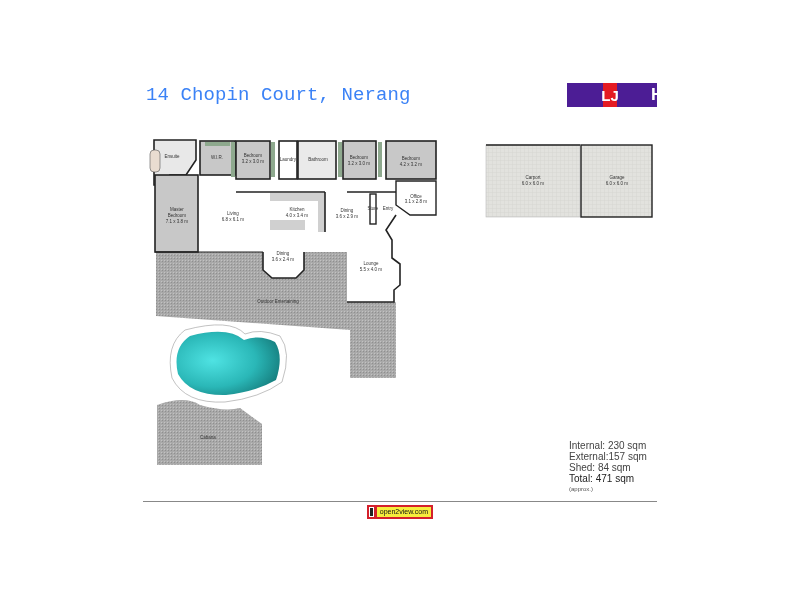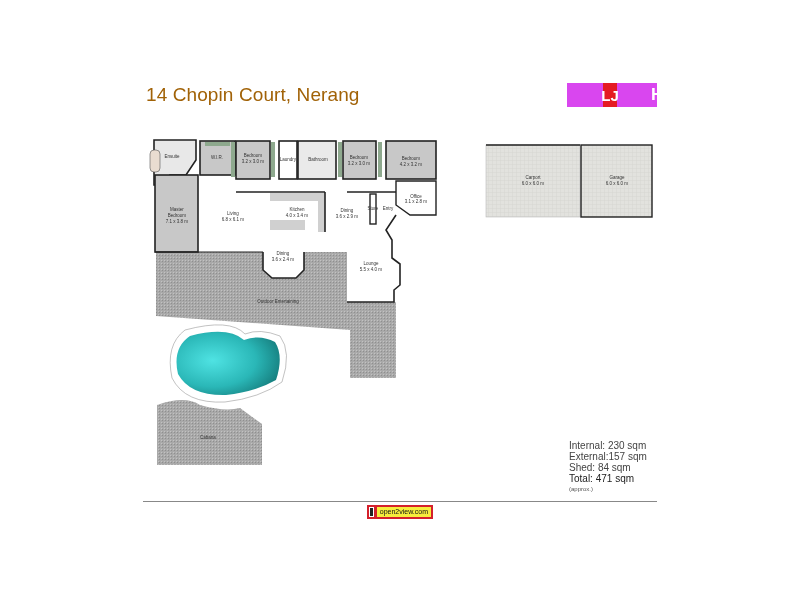--- a/index.html
+++ b/index.html
@@ -1,18 +1,18 @@
 <!DOCTYPE html>
 <html><head>
 <meta charset="utf-8">
 <style>
   html, body { margin:0; padding:0; background:#ffffff; }
   body { width:800px; height:600px; position:relative; overflow:hidden; font-family:"Liberation Sans", sans-serif; }
-  .title { position:absolute; left:146px; top:84px; font-size:19px; color:#a16207; font-family:Liberation Sans, sans-serif; letter-spacing:0.1px; }
-  .logo { position:absolute; left:567px; top:83px; width:90px; height:24px; background:#d946ef; display:flex; align-items:center;gap:18px; }
+  .title { position:absolute; left:146px; top:84px; font-size:19px; color:#3b82f6; font-family:Liberation Mono, monospace; letter-spacing:0.1px; }
+  .logo { position:absolute; left:567px; top:83px; width:90px; height:24px; background:#4c1d95; display:flex; align-items:center;gap:18px; }
   .logo .stripe1 { width:5px; height:24px; background:#f5b700; }
   .logo .stripe2 { width:5px; height:24px; background:#f28c00; }
   .logo .lj { width:14px; height:24px; background:#e41b23; color:#fff; font-weight:bold; font-size:15px; display:flex; align-items:center; justify-content:center; }
   .logo .hk { color:#fff; font-weight:bold; font-size:17px; padding-left:16px; font-family:"Liberation Sans", sans-serif; }
   .bottom-rule { position:absolute; left:143px; top:501px; width:514px; height:1px; background:#888; }
   .area-summary { position:absolute; left:569px; top:440px; font-size:10px; color:#444; line-height:11px; }
   .area-summary .total { font-weight:normal; color:#222; }
   .area-summary .approx { font-size:6px; color:#555; }
   .o2v { position:absolute; left:367px; top:505px; width:66px; height:14px; background:#d4202b; display:flex; align-items:center; padding:0 2px; box-sizing:border-box; }
   .o2v .ic { width:8px; height:8px; background:#222; border:1px solid #fff; margin-right:3px; }

